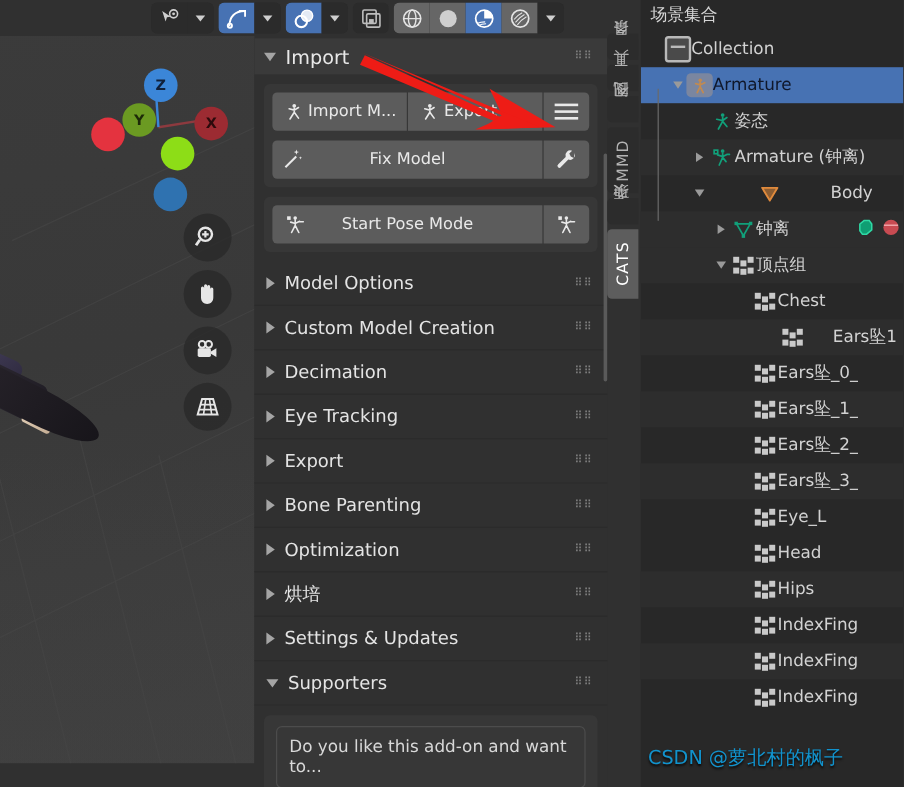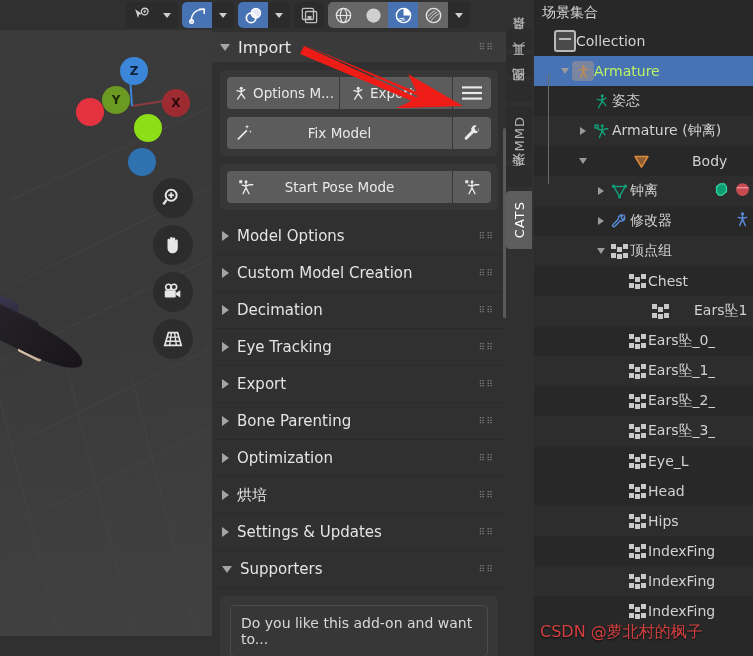--- a/index.html
+++ b/index.html
@@ -82,39 +82,39 @@
      letter-spacing:1px;white-space:nowrap;}
   .vtab.active{background:#5d5d5d;}
   .vtab.active span{color:#ffffff;}
 
   
   .outliner{position:absolute;left:534px;top:0;width:219px;height:656px;background:#282828;overflow:hidden;}
   .ol-head{height:26px;display:flex;align-items:center;padding-left:8px;font-size:14px;color:#d6d6d6;}
   .ol-row{height:30px;display:flex;align-items:center;position:relative;font-size:14px;color:#d2d2d2;}
   .ol-row.odd{background:#2d2d2d;}
   .ol-row.sel{background:#4772b3;}
-  .ol-row.sel .ol-label{color:#bef264;}
+  .ol-row.sel .ol-label{color:#0f172a;}
   .ol-disc{width:14px;display:flex;align-items:center;justify-content:center;flex:0 0 14px;}
   .ol-disc .tri-right{border-left-color:#9a9a9a;border-top-width:4px;border-bottom-width:4px;border-left-width:6px;}
   .ol-disc .tri-down{border-top-color:#9a9a9a;border-left-width:4px;border-right-width:4px;border-top-width:6px;}
   .ol-ico{width:22px;flex:0 0 22px;display:flex;align-items:center;justify-content:center;}
   .ol-label{white-space:nowrap;overflow:hidden;}
   .ol-right{position:absolute;right:2px;top:0;height:100%;display:flex;align-items:center;gap:4px;}
   .ol-treeline{position:absolute;background:#6a6a6a;width:1px;}
 
   .collection-ico{width:20px;height:18px;border:2px solid #b9b9b9;border-radius:3px;background:#4a4a4a;position:relative;}
   .collection-ico:after{content:"";position:absolute;left:3px;top:6px;right:3px;height:2px;background:#b9b9b9;}
   .arm-ico-box{width:22px;height:20px;border-radius:4px;background:#7a86a0;display:flex;align-items:center;justify-content:center;}
 
   
   .vg{width:17px;height:15px;position:relative;}
   .vg i{position:absolute;width:5px;height:5px;background:#c9c9c9;}
 
   
-  .wm{position:absolute;left:540px;top:622px;font-size:16px;color:#ef4444;opacity:.86;
+  .wm{position:absolute;left:540px;top:622px;font-size:16px;color:#0ea5e9;opacity:.86;
      white-space:nowrap;text-shadow:0 1px 2px #000;}
 
   
   .topbar{position:absolute;left:0;top:0;width:534px;height:30px;background:#303030;
      display:flex;align-items:center;gap:4px;padding-left:126px;box-sizing:border-box;}
   .tb-group{display:flex;background:#2b2b2b;border-radius:5px;overflow:hidden;}
   .tb-btn{width:30px;height:26px;display:flex;align-items:center;justify-content:center;background:#2b2b2b;}
   .tb-btn.act{background:#4772b3;}
   .tb-btn.gray{background:#666;}
   .tb-chev{width:22px;height:26px;display:flex;align-items:center;justify-content:center;background:#2b2b2b;}
@@ -284,21 +284,21 @@
       <span class="dots">⠿⠿</span>
     </div>
 
     <div class="pbox">
       <div class="brow">
         <div class="btn l" style="flex:1;">
           <svg width="17" height="17" viewBox="0 0 24 24">
               <circle cx="13" cy="4.5" r="2.2" fill="#e9e9e9"></circle>
               <path d="M13 7v5M13 12l-5 8M13 12l5 7M7 8l6 1.5 5-3" fill="none" stroke="#e9e9e9" stroke-width="1.9" stroke-linecap="round"></path>
             </svg>
-          <span>Options M...</span>
+          <span>Import M...</span>
         </div>
         <div class="btn m" style="flex:1;">
           <svg width="17" height="17" viewBox="0 0 24 24">
               <circle cx="13" cy="4.5" r="2.2" fill="#e9e9e9"></circle>
               <path d="M13 7v5M13 12l-5 8M13 12l5 7M7 8l6 1.5 5-3" fill="none" stroke="#e9e9e9" stroke-width="1.9" stroke-linecap="round"></path>
             </svg>
           <span>Export M...</span>
         </div>
         <div class="btn r" style="width:38px;flex:0 0 38px;">
           <svg width="20" height="16" viewBox="0 0 24 18">
@@ -506,37 +506,20 @@
           <span class="ol-right">
             <span><svg width="17" height="17" viewBox="0 0 24 24">
                 <path d="M5 8l5-4h6l3 4v7l-6 5H8l-3-4z" fill="#0f9e73" stroke="#2fd8a4" stroke-width="1.8"></path>
               </svg></span>
             <span><svg width="17" height="17" viewBox="0 0 24 24">
                 <circle cx="12" cy="12" r="9" fill="#c84b52"></circle>
                 <path d="M3.6 9.5h16.8" stroke="#f0a2a6" stroke-width="1.6"></path>
               </svg></span>
           </span>
         </div>
-        <div class="ol-row" style="padding-left: 60px;">
-          <span class="ol-disc">
-            <i class="tri tri-right" style="margin: 0px;"></i>
-          </span>
-          <span class="ol-ico">
-            <svg width="17" height="17" viewBox="0 0 24 24">
-              <path d="M19 5a4.6 4.6 0 01-5.9 6.1L5.5 18.7a1.8 1.8 0 11-2.5-2.5l7.6-7.6A4.6 4.6 0 0116.7 3l-2.6 2.6 1.4 2.8 2.8 1.4z" fill="none" stroke="#5b8fe0" stroke-width="1.9"></path>
-            </svg>
-          </span>
-          <span class="ol-label">修改器</span>
-          <span class="ol-right">
-            <span><svg width="17" height="17" viewBox="0 0 24 24">
-                <circle cx="12" cy="4" r="2.2" fill="#5b8fe0"></circle>
-                <path d="M12 6.5v5M12 11.5l-4 9M12 11.5l4 9M6 9l6 1.6 6-1.6" fill="none" stroke="#5b8fe0" stroke-width="2" stroke-linecap="round"></path>
-              </svg></span>
-          </span>
-        </div>
         <div class="ol-row odd" style="padding-left: 60px;">
           <span class="ol-disc">
             <i class="tri tri-down" style="margin: 0px;"></i>
           </span>
           <span class="ol-ico">
             <span class="vg">
               <i style="left:0;top:0;"></i>
               <i style="left:6px;top:3px;"></i>
               <i style="left:12px;top:0;"></i>
               <i style="left:0;top:9px;"></i>

